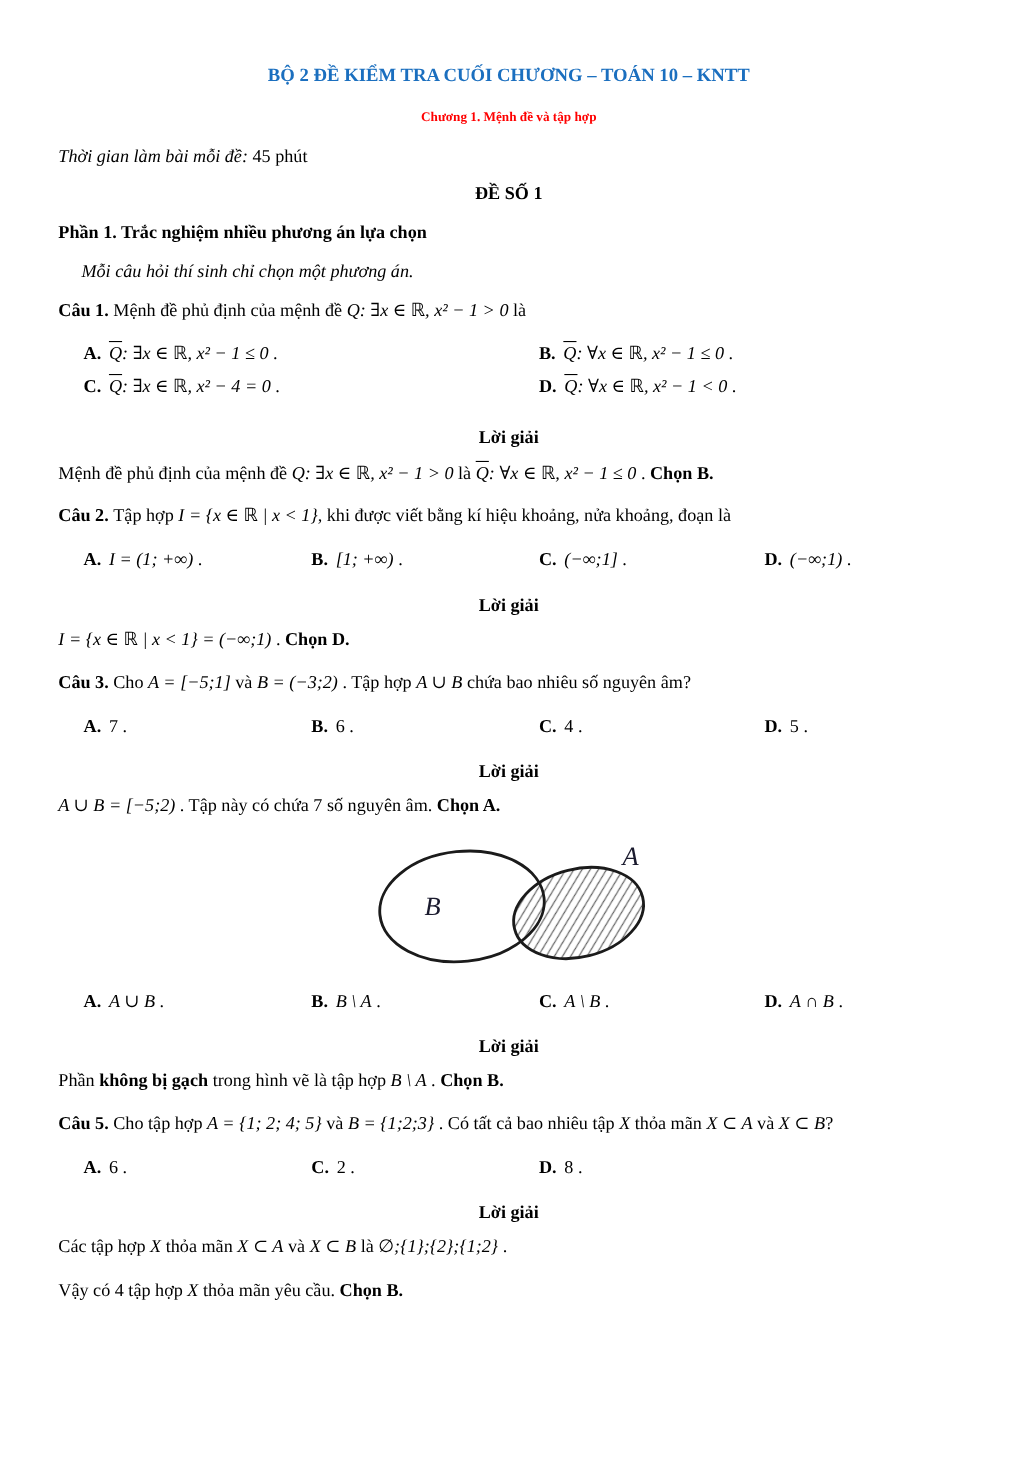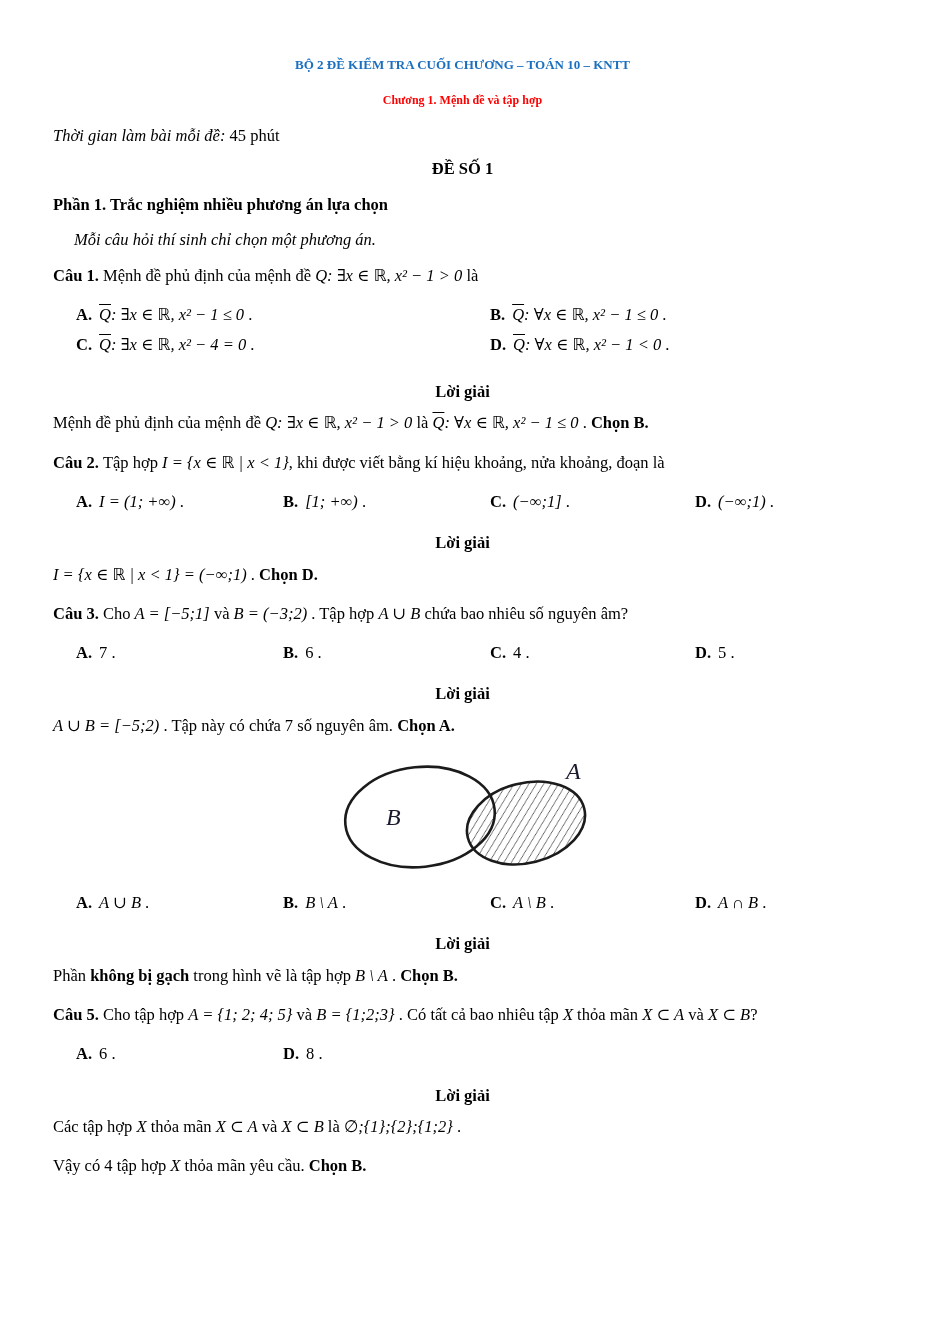--- a/index.html
+++ b/index.html
@@ -4,21 +4,21 @@
 <style>
   html,body{margin:0;padding:0;background:#ffffff;}
   body{
     width:925px;height:1334px;overflow:hidden;
     font-family:"Liberation Serif","DejaVu Serif","DejaVu Sans",serif;
     font-size:16.5px;color:#000;
   }
   .page{padding:55px 53px 0 53px;box-sizing:border-box;}
   .line{margin:0 0 12px 0;line-height:1.6;}
   .c{text-align:center;}
-  .doc-title{color:#1B6FBF;font-weight:700;font-size:13px;margin-bottom:15px;}
+  .doc-title{color:#1B6FBF;font-weight:700;font-size:17px;margin-bottom:15px;}
   .chapter{color:#FF0000;font-weight:700;font-size:12px;margin-bottom:13px;}
   .time-line{margin-bottom:7px;}
   .exam-no{font-weight:700;margin-bottom:9px;}
   .part-head{font-weight:700;margin-bottom:9px;}
   .part-note{font-style:italic;margin-bottom:9px;margin-left:21px;}
   .stem{margin-bottom:12px;}
   .loigiai{font-weight:700;margin-bottom:5px;}
   .sol{margin-bottom:13px;}
   .opts{display:grid;margin:0 0 14px 23px;line-height:1.7;}
   .opts4{grid-template-columns:207px 207px 205px 1fr;}
@@ -94,19 +94,20 @@
     <div><span class="opt-label">B.</span><span><span class="seg-m">B \ A</span><span class="seg-t"> .</span></span></div>
     <div><span class="opt-label">C.</span><span><span class="seg-m">A \ B</span><span class="seg-t"> .</span></span></div>
     <div><span class="opt-label">D.</span><span><span class="seg-m">A ∩ B</span><span class="seg-t"> .</span></span></div>
   </div>
   <p class="line c loigiai">Lời giải</p>
   <p class="line sol"><span class="seg-t">Phần </span><span class="seg-b">không bị gạch</span><span class="seg-t"> trong hình vẽ là tập hợp </span><span class="seg-m">B \ A</span><span class="seg-t"> . </span><span class="seg-b">Chọn B.</span></p>
 
   <p class="line stem"><span class="seg-b">Câu 5. </span><span class="seg-t">Cho tập hợp </span><span class="seg-m">A = {1; 2; 4; 5}</span><span class="seg-t"> và </span><span class="seg-m">B = {1;2;3}</span><span class="seg-t"> . Có tất cả bao nhiêu tập </span><span class="seg-m">X</span><span class="seg-t"> thỏa mãn </span><span class="seg-m">X ⊂ A</span><span class="seg-t"> và </span><span class="seg-m">X ⊂ B</span><span class="seg-t">?</span></p>
   <div class="opts opts4">
     <div><span class="opt-label">A.</span><span><span class="seg-t">6 .</span></span></div>
+    <div><span class="opt-label">C.</span><span><span class="seg-t">2 .</span></span></div>
     <div><span class="opt-label">D.</span><span><span class="seg-t">8 .</span></span></div>
   </div>
   <p class="line c loigiai">Lời giải</p>
   <p class="line sol"><span class="seg-t">Các tập hợp </span><span class="seg-m">X</span><span class="seg-t"> thỏa mãn </span><span class="seg-m">X ⊂ A</span><span class="seg-t"> và </span><span class="seg-m">X ⊂ B</span><span class="seg-t"> là </span><span class="seg-m">∅;{1};{2};{1;2}</span><span class="seg-t"> .</span></p>
   <p class="line sol"><span class="seg-t">Vậy có 4 tập hợp </span><span class="seg-m">X</span><span class="seg-t"> thỏa mãn yêu cầu. </span><span class="seg-b">Chọn B.</span></p>
 
 </div>
 
 </body></html>

